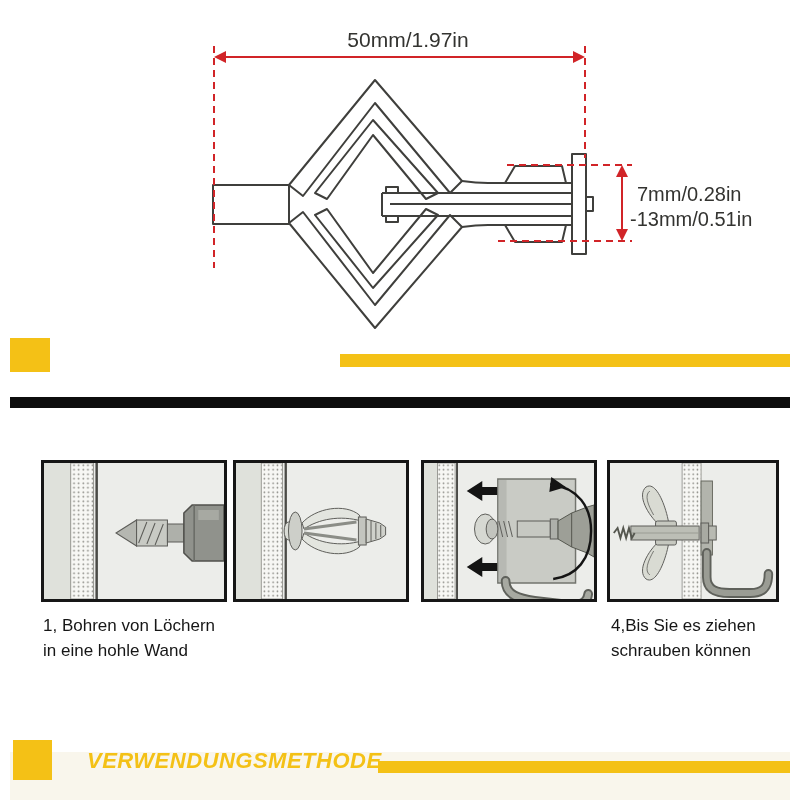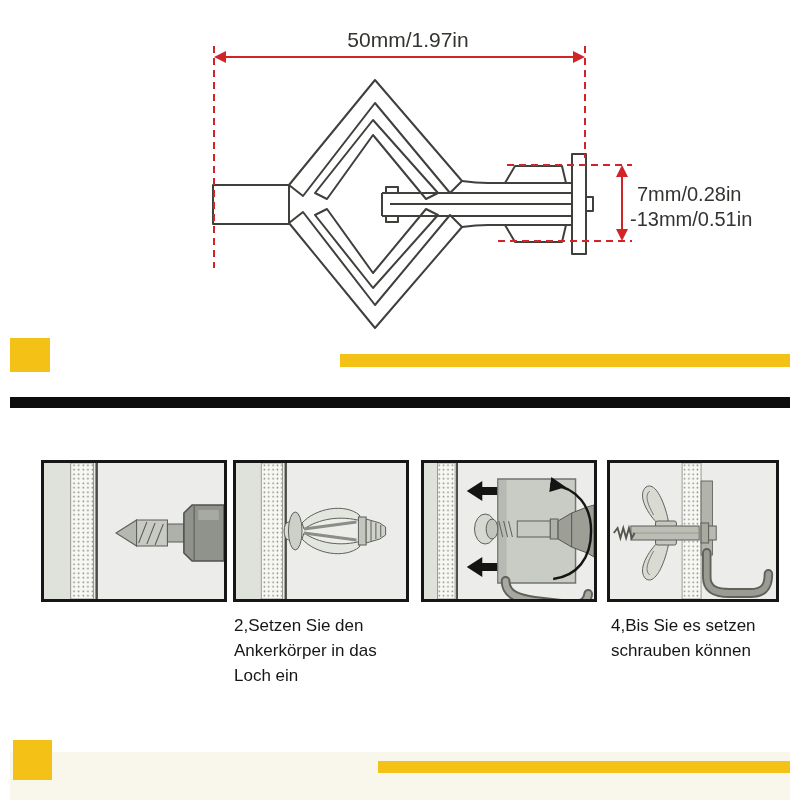--- a/index.html
+++ b/index.html
@@ -220,20 +220,21 @@
         <line x1="22" y1="70" x2="94" y2="70" stroke="#9a9c94"></line>
       </g>
       <g>
         <path d="M4,70 l4,-5 l3,10 l3,-10 l3,10 l3,-10 l3,10 l3,-5" fill="none" stroke="#55574f" stroke-width="2"></path>
         <rect x="96" y="60" width="8" height="20" fill="#a8aaa2" stroke="#5c5c58" stroke-width="1"></rect>
         <rect x="104" y="63" width="8" height="14" fill="#b8bab2" stroke="#5c5c58" stroke-width="1"></rect>
       </g>
     </svg>
   </div>
 
-  <div class="abs caption c2">2,Setzen Sie den Ankerkörper in das Loch ein</div>
-  <div class="abs caption c4">4,Bis Sie es setzen schrauben können</div>
+  <div class="abs caption c1">1, Bohren von Löchern in eine hohle Wand</div>
+  <div class="abs caption c4">4,Bis Sie es ziehen schrauben können</div>
 
   <div class="abs bottom-strip"></div>
   <div class="abs banner-square usage-square"></div>
+  <div class="abs usage-title">VERWENDUNGSMETHODE</div>
   <div class="abs usage-bar"></div>
 
 </div>
 
 </body></html>

